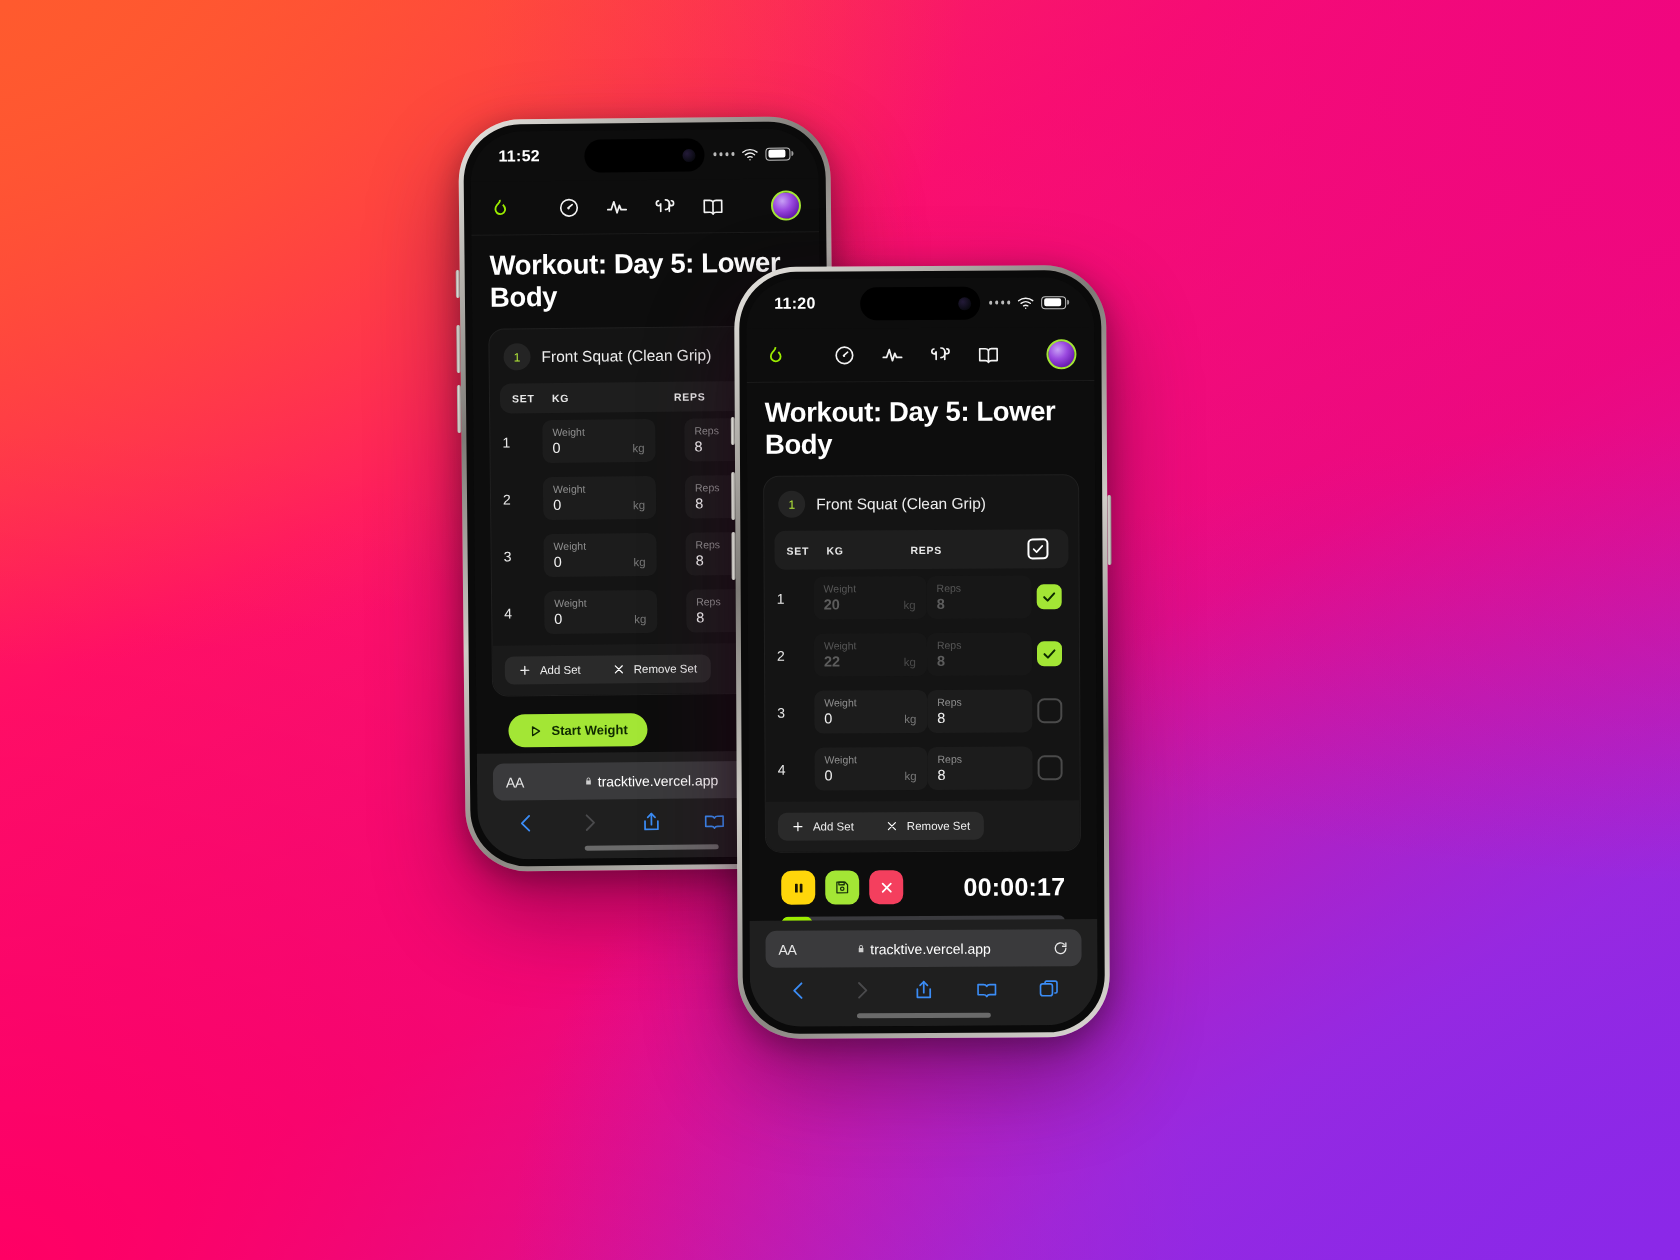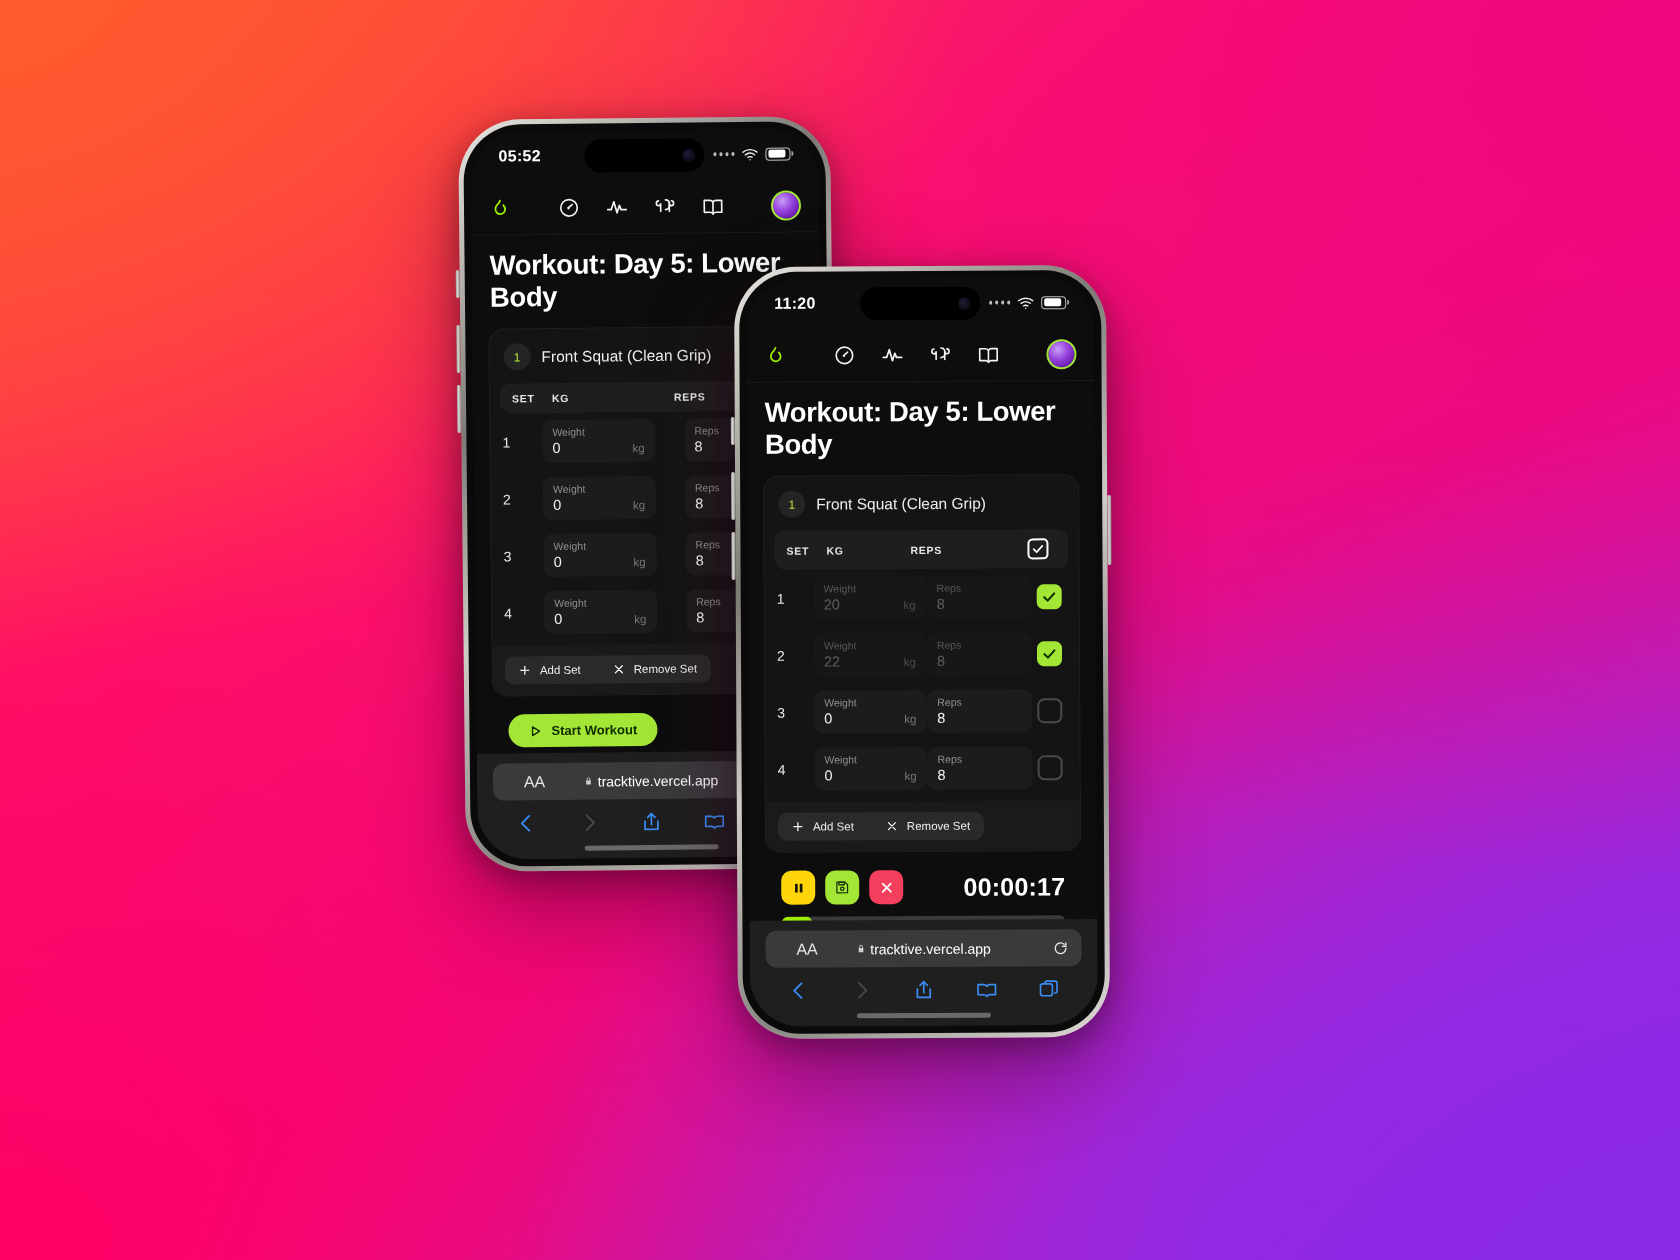--- a/index.html
+++ b/index.html
@@ -206,21 +206,21 @@
     position: relative;
     height: 43px;
   }
   .f-kg { width: 113px; }
   .f-reps { width: 105px; }
   .f-label { color:#8e8e8e; font-size:10.5px; line-height:1.25; }
   .f-value { color:#f0f0f0; font-size:14.5px; line-height:1.25; }
   .f-unit { position:absolute; right:11px; bottom:8px; color:#777; font-size:11.5px; }
   .srow.done .field { background:#171717; }
   .srow.done .f-label { color:#565656; }
-  .srow.done .f-value { color:#5c5c5c; }
+  .srow.done .f-value { color:#5c5c5c;font-weight:bold; }
   .srow.done .f-unit  { color:#4a4a4a; }
 
   .rowchk {
     width: 25px; height: 25px;
     border-radius: 7px;
     border: 2px solid #4a4a4a;
   }
   .rowchk.on {
     background: #A3E635;
     border-color: #A3E635;
@@ -292,21 +292,21 @@
   }
   .urlbar {
     background:#3a3a3c;
     border-radius: 11px;
     height: 37px;
     display:flex; align-items:center;
     padding: 0 13px;
     position:relative;
   }
   .aa { color:#e6e6e6; font-size:13px; letter-spacing:-.3px; }
-  .aa small { font-size:16px;margin-left:18px; }
+  .aa small { font-size:14px; }
   .urltext {
     position:absolute; left:0; right:0;
     text-align:center;
     color:#fff; font-size:14px;
     display:flex;align-items:center;justify-content:center;gap:5px;
   }
   .lock { width:9px;height:11px;display:block;color:#cfcfcf; }
   .reload { margin-left:auto; color:#e6e6e6; width:16px;height:16px; display:block; }
   .tabbar {
     display:flex; align-items:center; justify-content:space-between;
@@ -326,21 +326,21 @@
 <div id="bg"></div>
 
 <div class="phone" id="phone-back">
   <div class="sbtn" style="left:-4px;top:150px;width:4px;height:28px;"></div>
   <div class="sbtn" style="left:-4px;top:205px;width:4px;height:48px;"></div>
   <div class="sbtn" style="left:-4px;top:265px;width:4px;height:48px;"></div>
   <div class="inner">
     <div class="screen">
 
       <div class="statusbar">
-        <div class="sb-time">05:52</div>
+        <div class="sb-time">11:52</div>
         <div class="dyn-island"></div>
         <div class="sb-right">
           <div class="sb-dots">
               <i></i>
               <i></i>
               <i></i>
               <i></i>
             </div>
           <svg class="nav-ico" style="width:17px;height:17px" viewBox="0 0 24 24" fill="none" stroke="currentColor" stroke-width="2" stroke-linecap="round">
             <path d="M2 8.8a16 16 0 0 1 20 0"></path>
@@ -475,21 +475,21 @@
               <span>Remove Set</span>
             </div>
           </div>
         </div>
 
         <div class="timerbar">
           <div class="start-btn">
             <svg style="width:14px;height:14px;display:block" viewBox="0 0 24 24" fill="none" stroke="currentColor" stroke-width="2.2" stroke-linejoin="round">
                 <path d="M7 4.5l12 7.5-12 7.5z"></path>
               </svg>
-            <span>Start Workout</span>
+            <span>Start Weight</span>
           </div>
           <div class="clock">00:</div>
         </div>
         <div class="progress">
             <i style="width:0%"></i>
           </div>
       </div>
 
       <div class="safari">
         <div class="urlbar">

